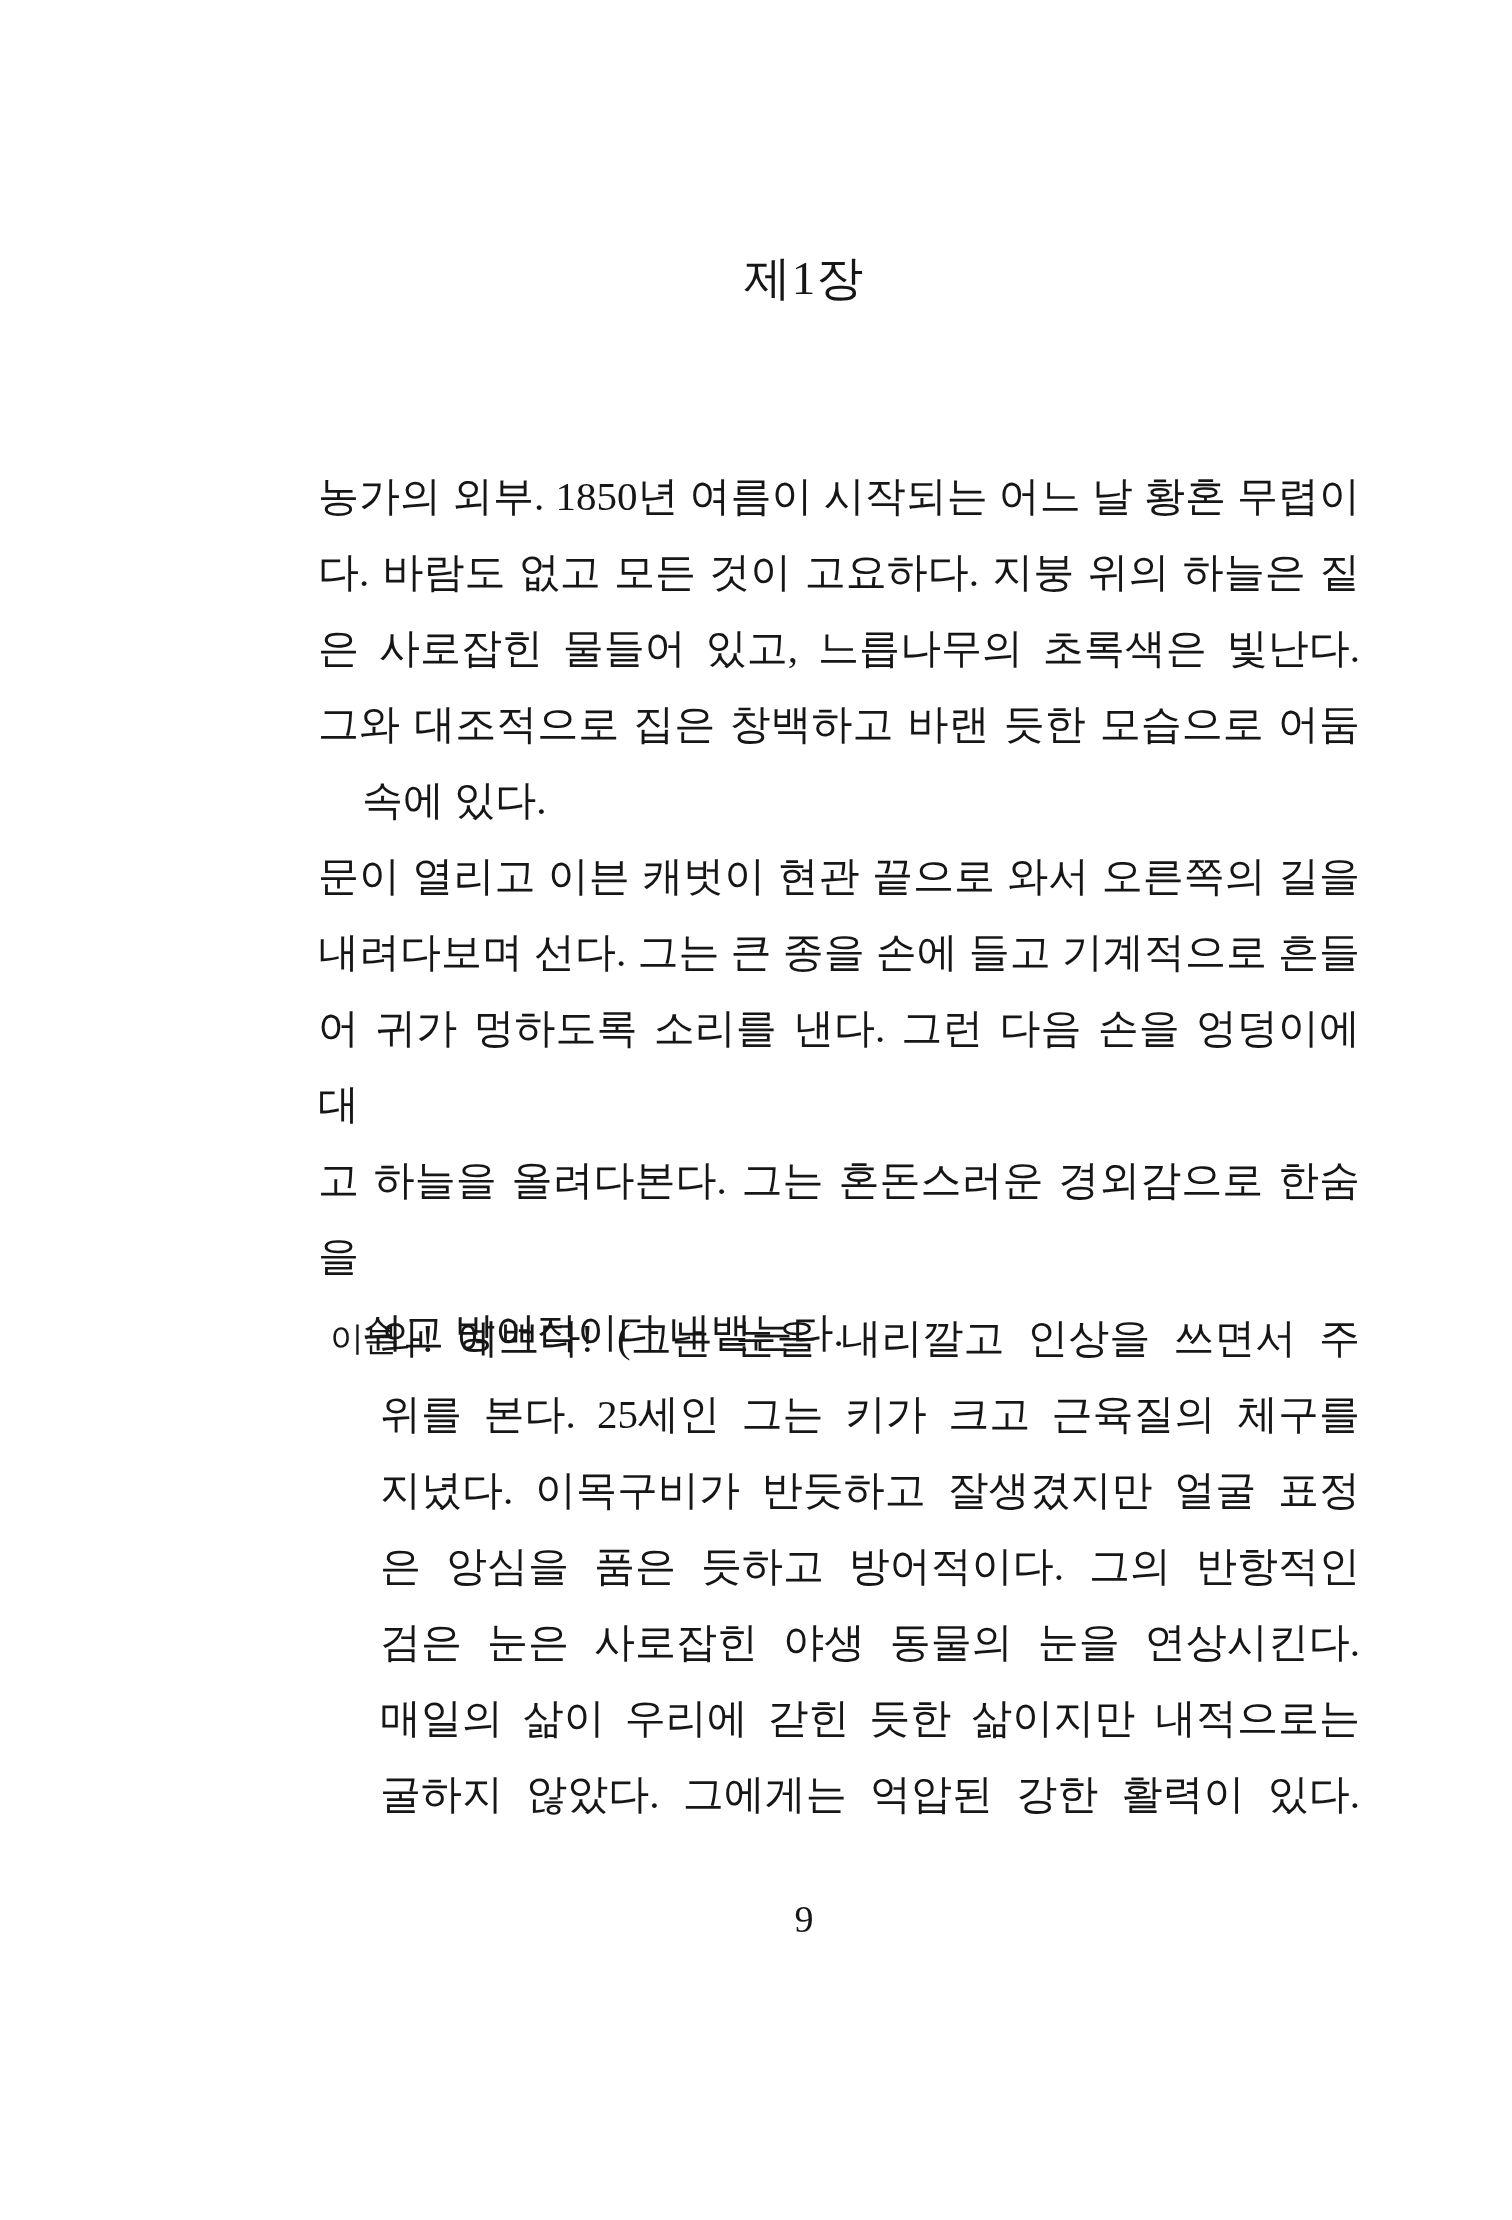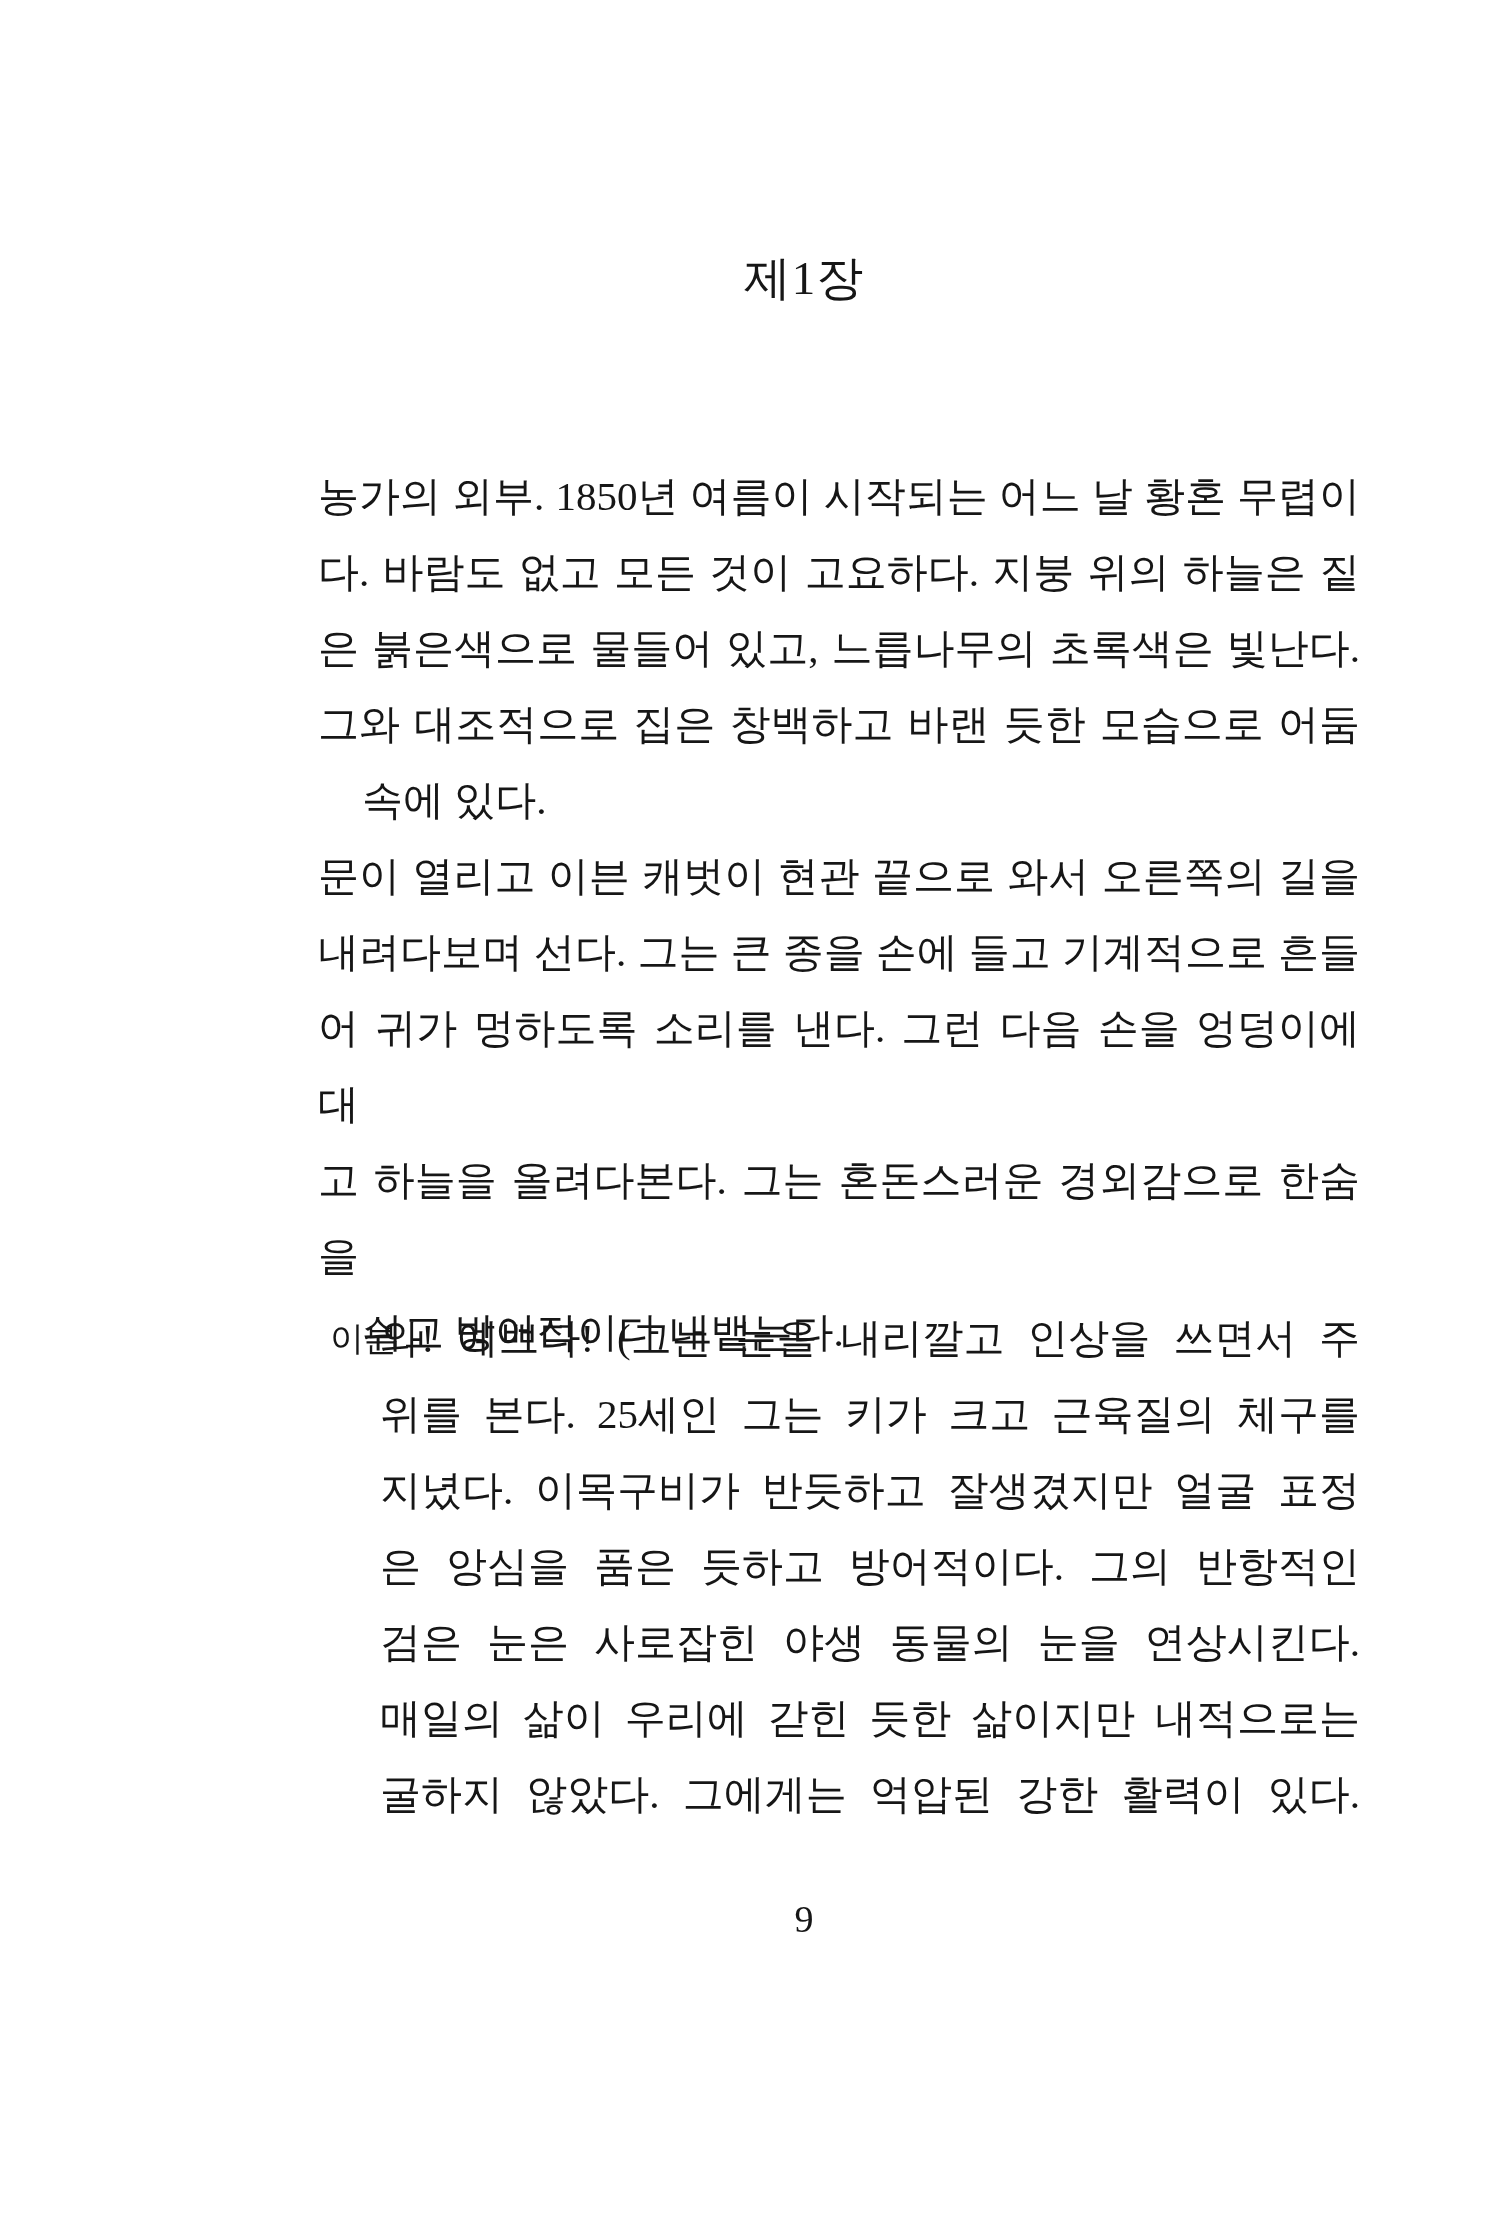--- a/index.html
+++ b/index.html
@@ -80,21 +80,21 @@
 </head>
 <body>
 
 <div class="page">
 
   <div class="chapter-title">제1장</div>
 
   <div class="stage-directions">
     <div class="t-line">농가의 외부. 1850년 여름이 시작되는 어느 날 황혼 무렵이</div>
     <div class="t-line">다. 바람도 없고 모든 것이 고요하다. 지붕 위의 하늘은 짙</div>
-    <div class="t-line">은 붉은색으로 물들어 있고, 느릅나무의 초록색은 빛난다.</div>
+    <div class="t-line">은 사로잡힌 물들어 있고, 느릅나무의 초록색은 빛난다.</div>
     <div class="t-line">그와 대조적으로 집은 창백하고 바랜 듯한 모습으로 어둠</div>
     <div class="t-line flush">속에 있다.</div>
     <div class="t-line">문이 열리고 이븐 캐벗이 현관 끝으로 와서 오른쪽의 길을</div>
     <div class="t-line">내려다보며 선다. 그는 큰 종을 손에 들고 기계적으로 흔들</div>
     <div class="t-line">어 귀가 멍하도록 소리를 낸다. 그런 다음 손을 엉덩이에 대</div>
     <div class="t-line">고 하늘을 올려다본다. 그는 혼돈스러운 경외감으로 한숨을</div>
     <div class="t-line flush">쉬고 방어적이다 내뱉는다.</div>
   </div>
 
   <div class="dialogue">

